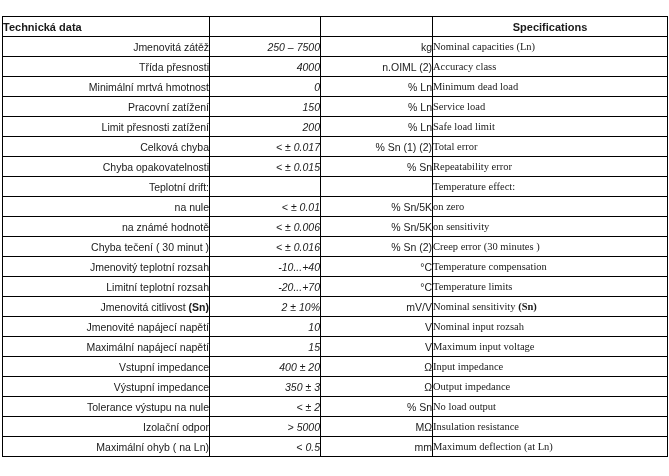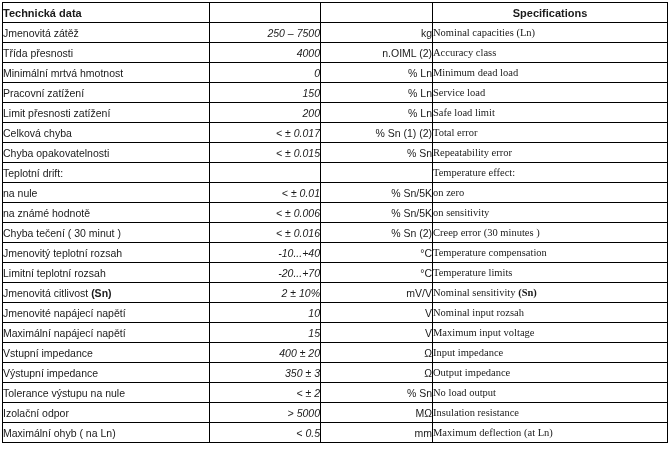--- a/index.html
+++ b/index.html
@@ -11,21 +11,21 @@
     width: 669px;
     height: 476px;
     font-family: "Liberation Sans", sans-serif;
     color: #1a1a1a;
     overflow: hidden;
   }
   .sheet {
     width: 669px;
     height: 372px;
     box-sizing: border-box;
-    padding: 2px 2px 0 2px;
+    padding: 16px 2px 0 2px;
   }
   table.spec {
     width: 665px;
     border-collapse: collapse;
     table-layout: fixed;
     font-size: 10.5px;
   }
   table.spec col.c-cz    { width: 207px; }
   table.spec col.c-val   { width: 111px; }
   table.spec col.c-unit  { width: 112px; }
@@ -43,21 +43,21 @@
     background: #d9d9d9;
     font-weight: bold;
     font-size: 11px;
     height: 22px;
     line-height: 21px;
   }
   th.h-cz { text-align: left; padding-left: 6px; }
   th.h-blank1, th.h-blank2 { text-align: center; }
   th.h-en { text-align: center; padding-left: 6px; }
 
-  td.cz { text-align: left; padding-left: 6px; white-space: nowrap; overflow: hidden; }
+  td.cz { text-align: right; padding-left: 6px; white-space: nowrap; overflow: hidden; }
   td.val { text-align: right; white-space: nowrap; font-style: italic; }
   td.unit { text-align: right; white-space: nowrap; }
   td.en { text-align: left; padding-left: 6px; white-space: nowrap; overflow: hidden; font-family: Liberation Serif, serif; }
 
   
   tr.group-top > td { border-top: 1px solid #c4b5fd; }
   thead tr th { border-top: 2px solid #000000; }
   thead tr th { border-bottom: 2px solid #000000; }
 
   b.bold { font-weight: bold; }

